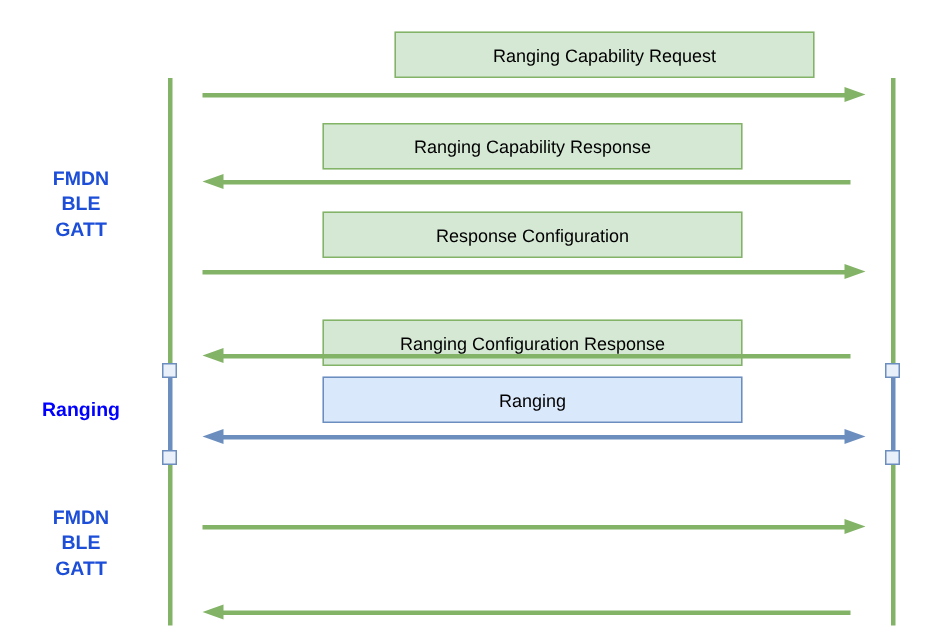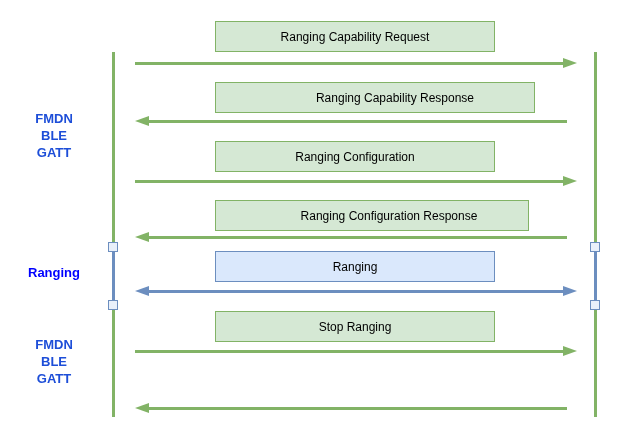--- a/index.html
+++ b/index.html
@@ -97,53 +97,50 @@
   <div class="ll green" style="left:112px; top:308px; height:109px;"></div>
   <div class="marker" style="left:108px; top:242px;"></div>
   <div class="marker" style="left:108px; top:300px;"></div>
 
   <div class="ll green" style="left:594px; top:52px;  height:193px;"></div>
   <div class="ll blue" style="left:594px; top:245px; height:63px;"></div>
   <div class="ll green" style="left:594px; top:308px; height:109px;"></div>
   <div class="marker" style="left:590px; top:242px;"></div>
   <div class="marker" style="left:590px; top:300px;"></div>
 
-  <div class="msg-box" style="top:21px;">
+  <div class="msg-box" style="top:21px;margin-left:48px;">
     <span>Ranging Capability Request</span>
   </div>
   <div class="arrow-line" style="left:135px; top:61.5px; width:429px;"></div>
   <div class="head right-green" style="left:563px; top:57.5px;"></div>
 
-  <div class="msg-box" style="top:82px;padding-left:40px;">
+  <div class="msg-box" style="top:82px;">
     <span>Ranging Capability Response</span>
   </div>
   <div class="arrow-line" style="left:148px; top:119.5px; width:419px;"></div>
   <div class="head left-green" style="left:135px; top:115.5px;"></div>
 
   <div class="msg-box" style="top:141px;">
-    <span>Ranging Configuration</span>
+    <span>Response Configuration</span>
   </div>
   <div class="arrow-line" style="left:135px; top:179.5px; width:429px;"></div>
   <div class="head right-green" style="left:563px; top:175.5px;"></div>
 
-  <div class="msg-box" style="top:200px;padding-left:34px;">
+  <div class="msg-box" style="top:213px;">
     <span>Ranging Configuration Response</span>
   </div>
   <div class="arrow-line" style="left:148px; top:235.5px; width:419px;"></div>
   <div class="head left-green" style="left:135px; top:231.5px;"></div>
 
   <div class="msg-box blue" style="top:251px;">
     <span>Ranging</span>
   </div>
   <div class="arrow-line blue" style="left:148px; top:289.5px; width:416px;"></div>
   <div class="head left-blue" style="left:135px; top:285.5px;"></div>
   <div class="head right-blue" style="left:563px; top:285.5px;"></div>
 
-  <div class="msg-box" style="top:311px;">
-    <span>Stop Ranging</span>
-  </div>
   <div class="arrow-line" style="left:135px; top:349.5px; width:429px;"></div>
   <div class="head right-green" style="left:563px; top:345.5px;"></div>
 
   <div class="arrow-line" style="left:148px; top:406.5px; width:419px;"></div>
   <div class="head left-green" style="left:135px; top:402.5px;"></div>
 
 </div>
 
 </body></html>

